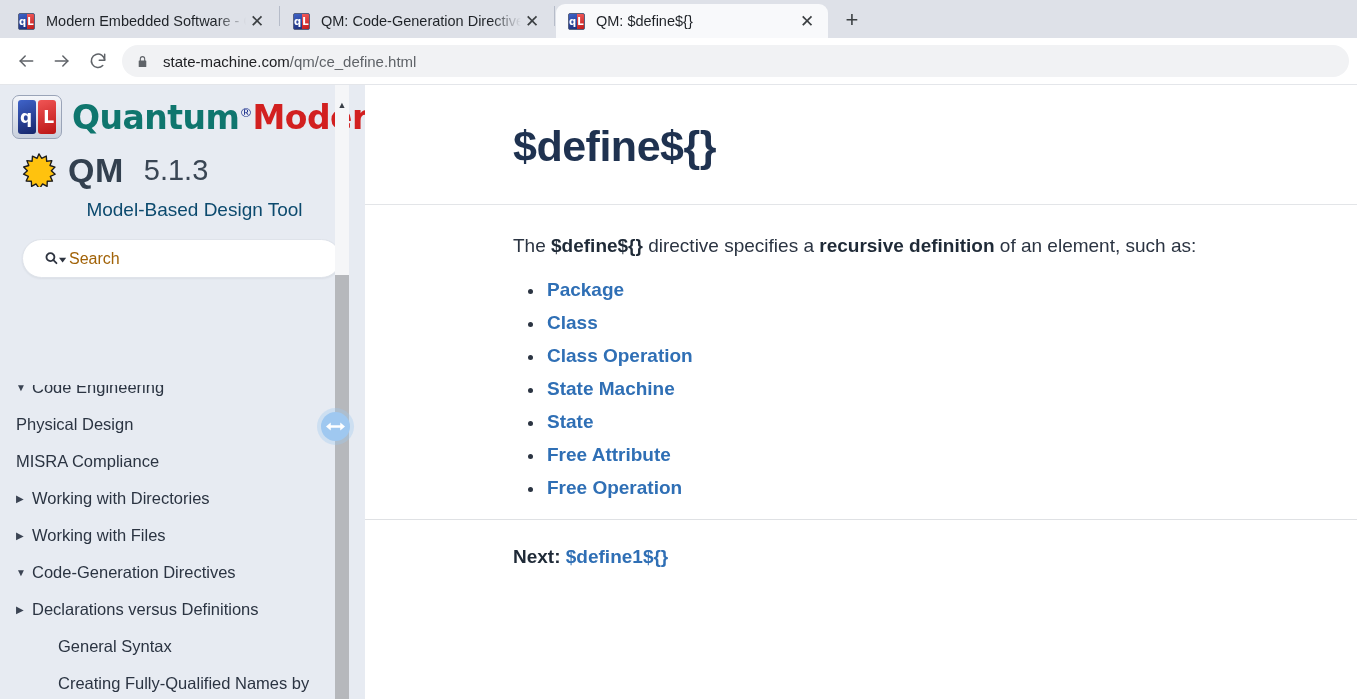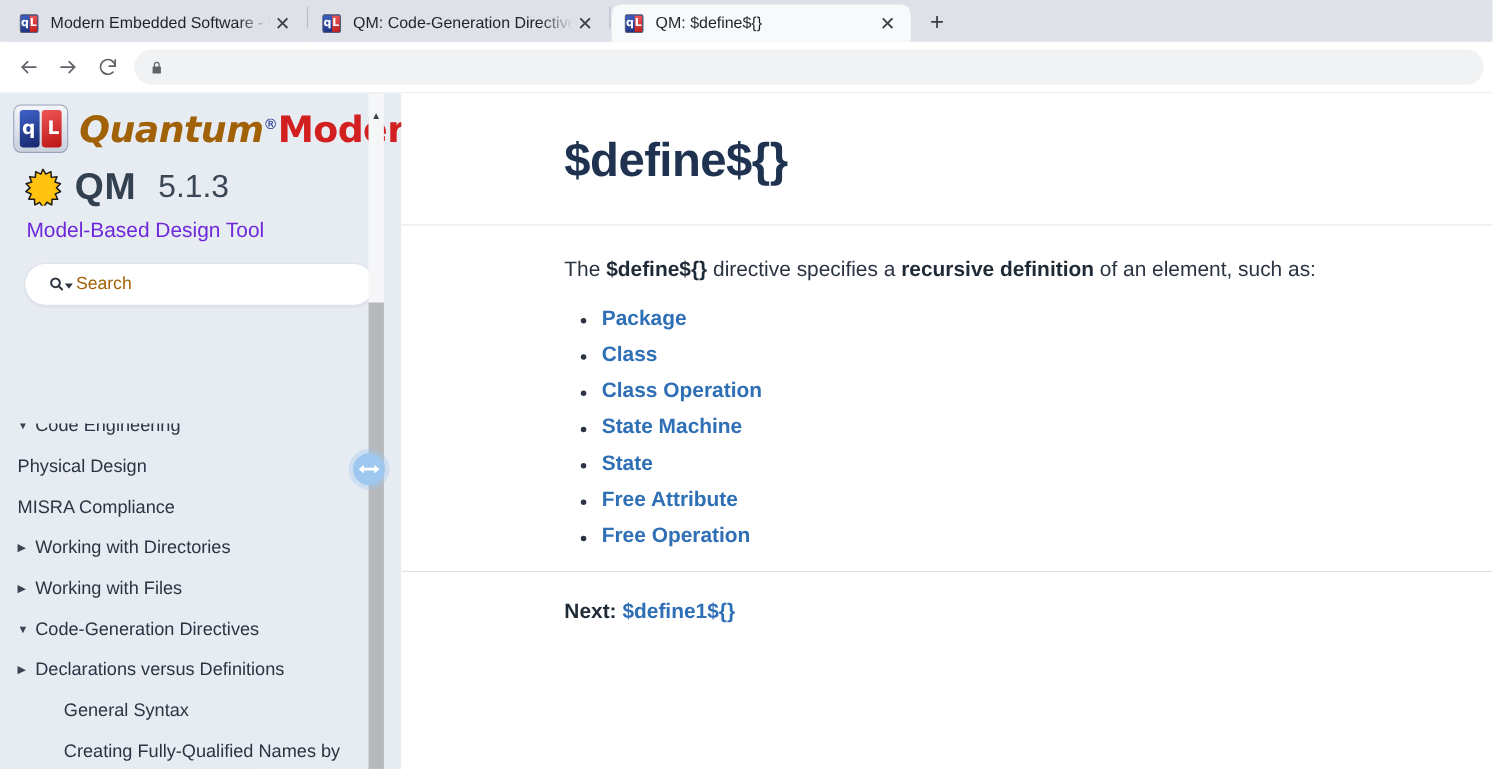--- a/index.html
+++ b/index.html
@@ -163,21 +163,21 @@
     font-family: "DejaVu Sans", sans-serif;
     display: flex; align-items: center; justify-content: center;
     letter-spacing: 11px; text-indent: 11px;
   }
   .wordmark {
     font-family: "DejaVu Sans", sans-serif;
     font-size: 33px;
     line-height: 1;
     white-space: nowrap;
   }
-  .wordmark .q { color: #a16207; font-weight: bold; letter-spacing: -.5px; font-style: italic; }
+  .wordmark .q { color: #0f766e; font-weight: bold; letter-spacing: -.5px; }
   .wordmark .reg { color: #1a2e8c; font-size: 13px; vertical-align: super; }
   .wordmark .l { color: #d22020; font-weight: bold; letter-spacing: -.5px; }
 
   .qm-row {
     display: flex; align-items: center;
     margin-top: 14px; padding-left: 10px;
   }
   .sun {
     width: 34px; height: 34px;
     flex: 0 0 auto;
@@ -185,22 +185,22 @@
     position: relative;
   }
   .qm-name {
     font-size: 34px; color: #33404f; font-weight: bold;
     letter-spacing: .5px; line-height: 1;
   }
   .qm-ver {
     font-size: 29px; color: #3a4654; margin-left: 20px; line-height: 1;
   }
   .tagline {
-    font-size: 19px; color: #6d28d9;
-    padding-left: 12px; margin-top: 12px;
+    font-size: 19px; color: #0c4a6e;
+    padding-left: 12px; margin-top: 12px; text-align: center;
   }
 
   .searchbox {
     margin: 18px 24px 0 22px;
     height: 39px;
     background: #ffffff;
     border: 1px solid #dfe3ea;
     border-radius: 20px;
     display: flex;
     align-items: center;
@@ -383,20 +383,21 @@
           <path d="M20 11a8 8 0 1 0-2.3 6.4"></path>
           <polyline points="20,4 20,11 13.5,11"></polyline>
         </svg>
     </div>
     <div class="omnibox">
       <span class="lock">
         <svg width="13" height="15" viewBox="0 0 24 24" fill="currentColor">
             <path d="M12 2a5 5 0 0 0-5 5v3H6a1 1 0 0 0-1 1v10a1 1 0 0 0 1 1h12a1 1 0 0 0 1-1V11a1 1 0 0 0-1-1h-1V7a5 5 0 0 0-5-5zm0 2a3 3 0 0 1 3 3v3H9V7a3 3 0 0 1 3-3z"></path>
           </svg>
       </span>
+      <span class="url"><span>state-machine.com</span><span class="path">/qm/ce_define.html</span></span>
     </div>
   </div>
 
   <div class="page">
 
     <div class="sidebar">
 
       <div class="brand">
         <div class="brand-row">
           <span class="ql-logo">

